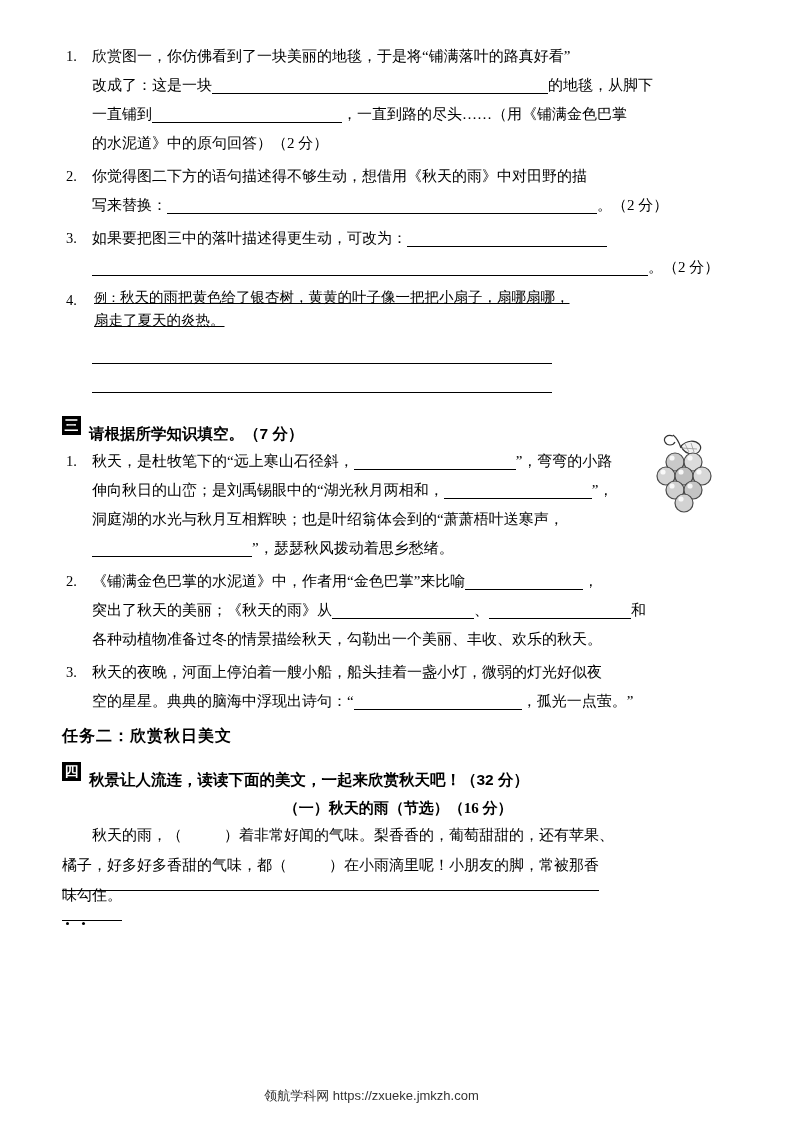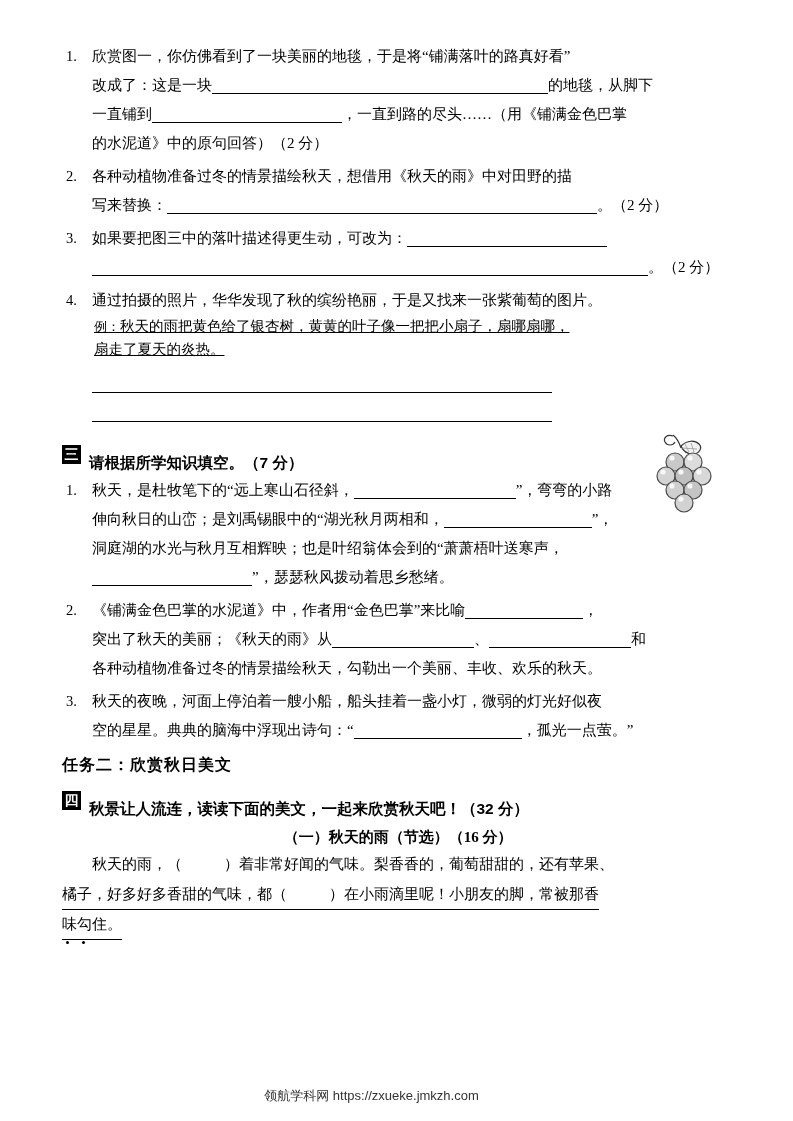--- a/index.html
+++ b/index.html
@@ -115,21 +115,21 @@
     font-family: "Liberation Serif", serif;
   }
   .passage .indent { display:inline-block; width: 30px; }
   .paren {
     display: inline-block;
     min-width: 42px;
     text-align: center;
   }
   .uline-text {
     border-bottom: 1px solid #000;
-    padding-bottom: 7px;
+    padding-bottom: 17px;
   }
   .dotted-word {
     position: relative;
   }
   .dotted-word::after {
     content: "";
     position: absolute;
     left: 4px;
     bottom: -5px;
     width: 3px; height: 3px;
@@ -172,21 +172,21 @@
         <div>
           <span>一直铺到</span><span class="ul" style="width:190px"></span><span>，一直到路的尽头……（用《铺满金色巴掌</span>
         </div>
         <div><span>的水泥道》中的原句回答）（2 分）</span></div>
       </div>
     </div>
 
     <div class="q">
       <div class="q-num">2.</div>
       <div class="q-body">
-        <div><span>各种动植物准备过冬的情景描绘秋天，想借用《秋天的雨》中对田野的描</span></div>
+        <div><span>你觉得图二下方的语句描述得不够生动，想借用《秋天的雨》中对田野的描</span></div>
         <div>
           <span>写来替换：</span><span class="ul" style="width:430px"></span><span>。（2 分）</span>
         </div>
       </div>
     </div>
 
     <div class="q">
       <div class="q-num">3.</div>
       <div class="q-body">
         <div>
@@ -194,21 +194,20 @@
         </div>
         <div>
           <span class="ul" style="width:556px"></span><span>。（2 分）</span>
         </div>
       </div>
     </div>
 
     <div class="q">
       <div class="q-num">4.</div>
       <div class="q-body">
-        <div><span>通过拍摄的照片，华华发现了秋的缤纷艳丽，于是又找来一张紫葡萄的图片。</span></div>
         <div class="example">
           <span class="tag">例：</span><span>秋天的雨把黄色给了银杏树，黄黄的叶子像一把把小扇子，扇哪扇哪，</span>
         </div>
         <div class="example">
           <span>扇走了夏天的炎热。</span>
         </div>
         <div class="blank-lines" style="width:460px;margin-top:6px;">
           <span class="ul-full"></span>
           <span class="ul-full"></span>
         </div>

